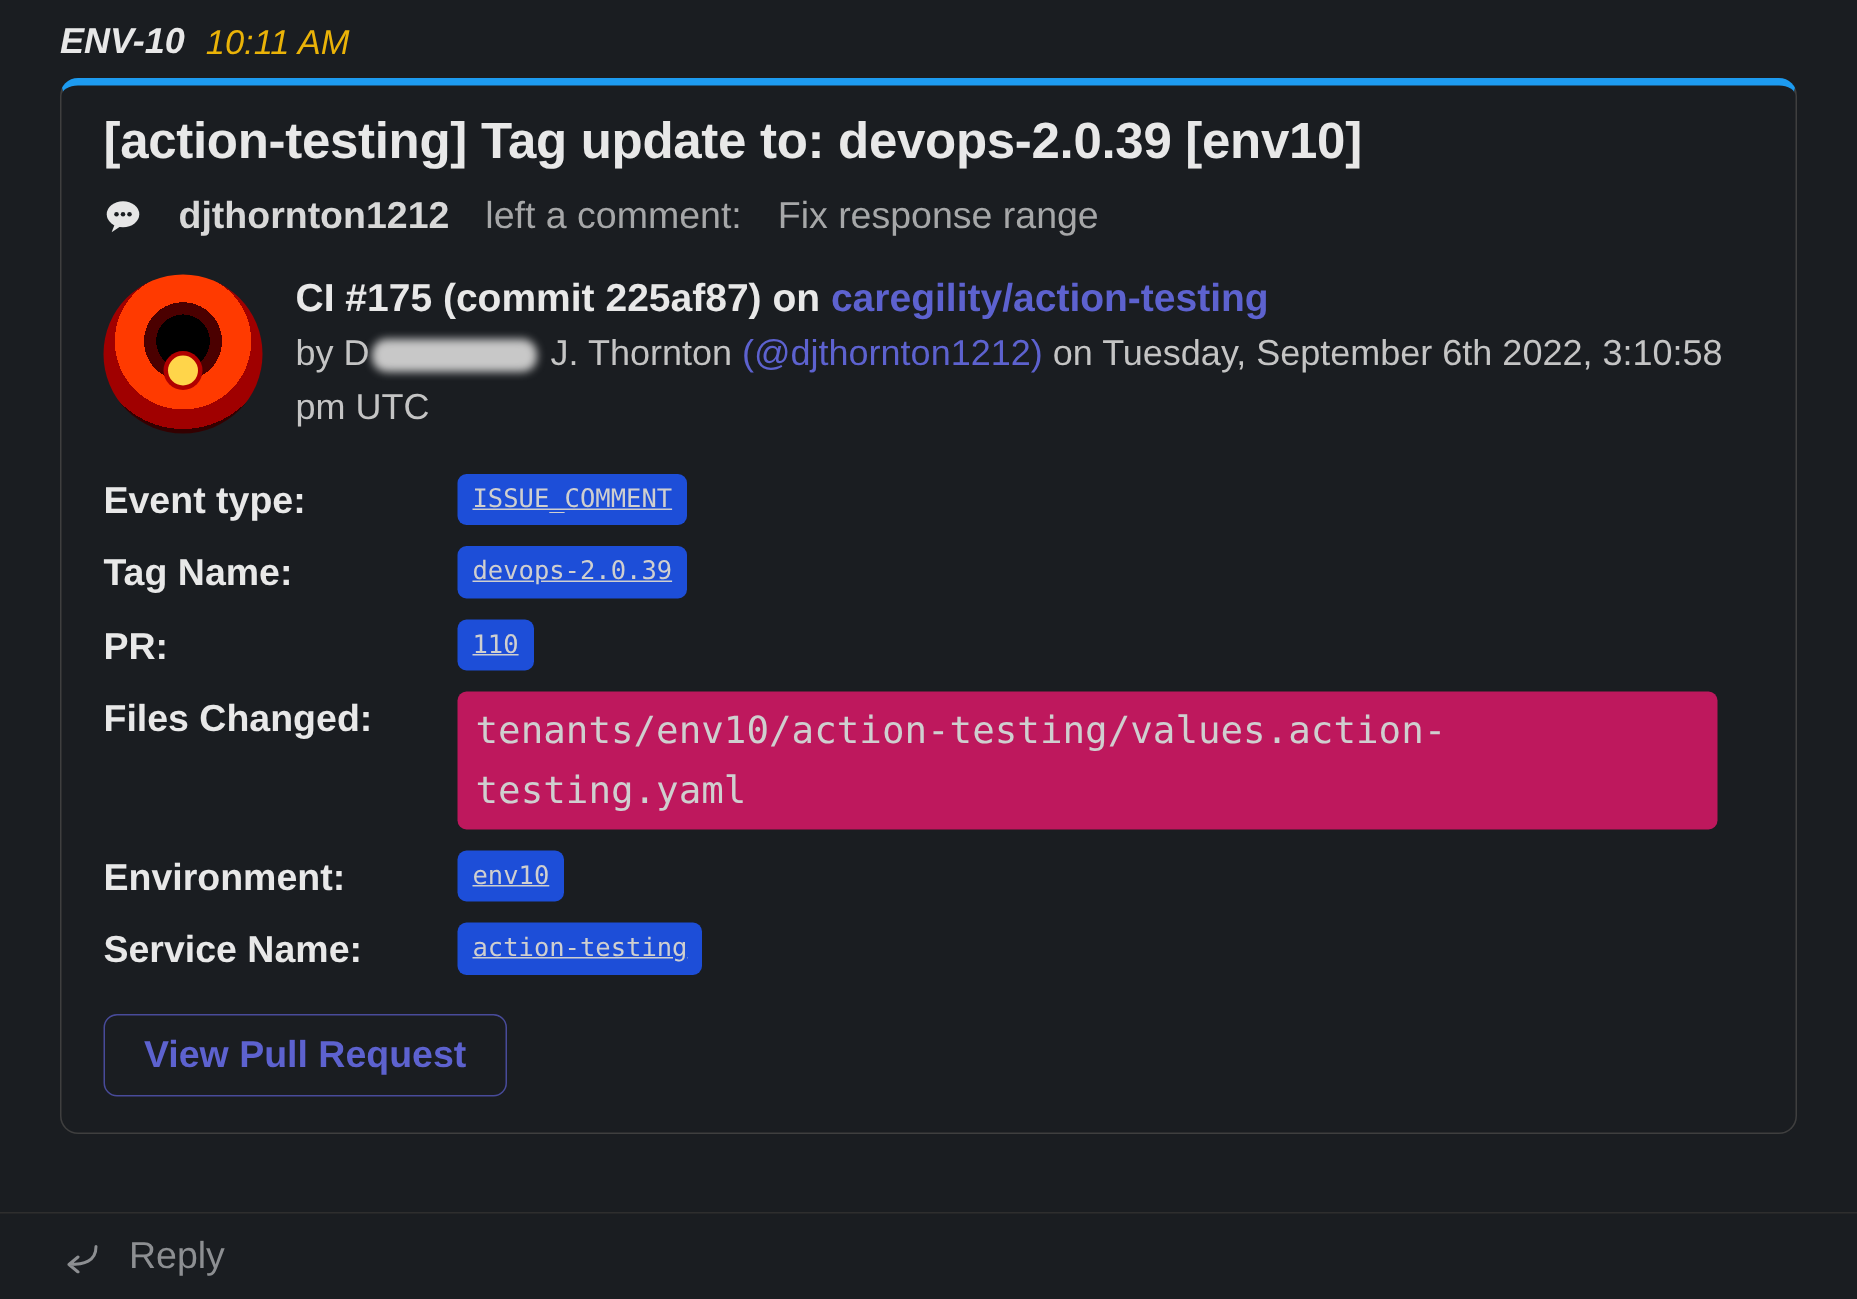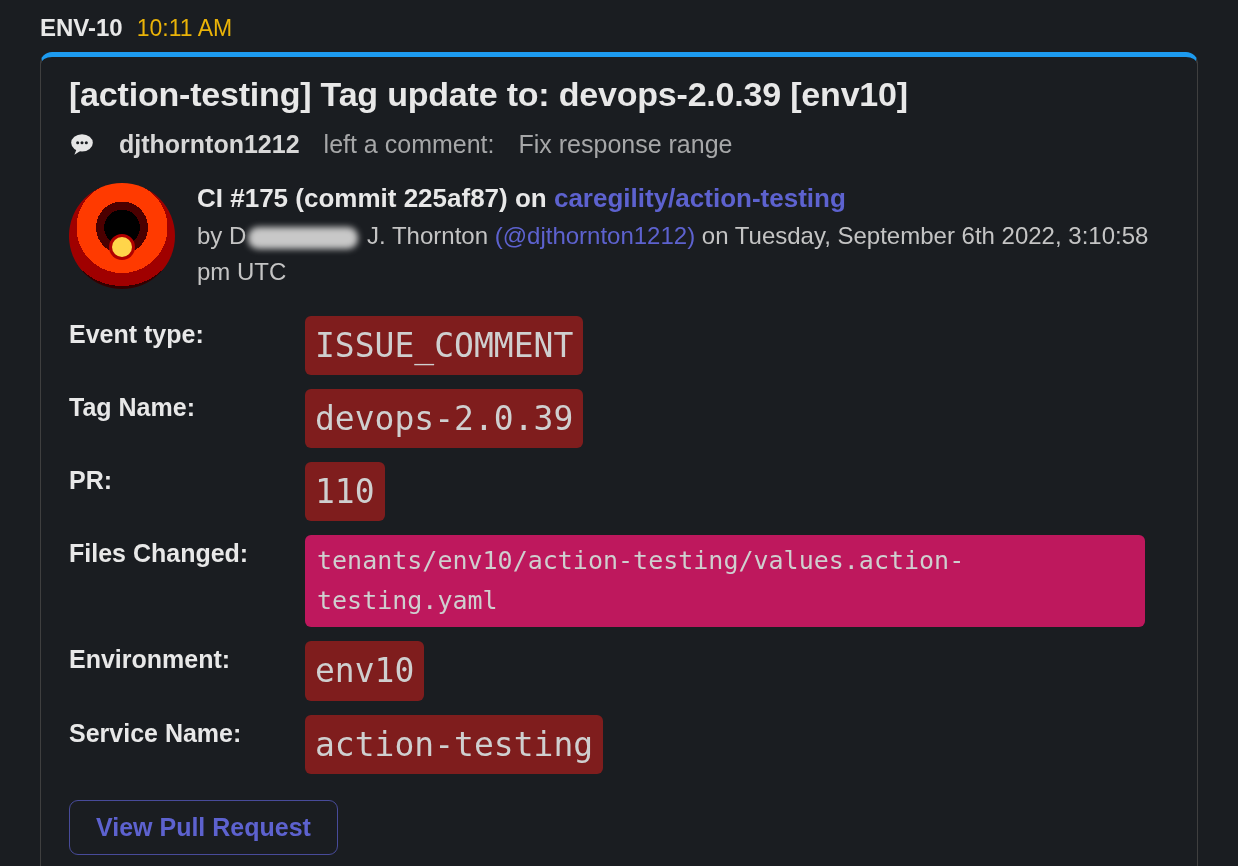--- a/index.html
+++ b/index.html
@@ -11,20 +11,21 @@
     overflow: hidden;
   }
   .container {
     width: 100%; height: 100%;
     display: flex; flex-direction: column;
   }
   .header-row {
     display: flex; align-items: center; gap: 14px;
     padding: 14px 28px 10px 40px;
     font-size: 24px;
+    font-style: italic;
   }
   .channel-name { font-weight: 800; color: #e8e8e8; }
   .timestamp { color: #eab308; font-weight: 400; font-size: 23px; }
 
   .card {
     margin: 0 40px 0 40px;
     border: 1px solid #3f3f3f;
     border-top: 5px solid #1d9bf0;
     border-radius: 12px;
     padding: 18px 28px 24px 28px;
@@ -101,28 +102,29 @@
     grid-template-columns: 230px 1fr;
     row-gap: 14px;
     column-gap: 6px;
     font-size: 25px;
     margin-bottom: 26px;
     align-items: start;
   }
   .kv-label { color: #e8e8e8; font-weight: 600; padding-top: 4px; }
   .kv-val-wrap { }
   code.kv-val, code.inline-code {
-    background: #7f1d1d;
+    background: #1d4ed8;
     color: #cfcfcf;
     font-family: ui-monospace, "SF Mono", Menlo, Consolas, monospace;
-    font-size: 33px;
+    font-size: 17px;
     padding: 4px 10px;
     border-radius: 6px;
     display: inline-block;
     line-height: 1.55;
+    text-decoration: underline;
   }
   code.block-code {
     background: #be185d;
     color: #cfcfcf;
     font-family: ui-monospace, "SF Mono", Menlo, Consolas, monospace;
     font-size: 25px;
     padding: 6px 12px;
     border-radius: 6px;
     display: block;
     line-height: 1.6;
@@ -222,16 +224,16 @@
     </div>
 
     <button class="action-btn">View Pull Request</button>
 
   </div>
 
   <div class="footer-row">
     <svg class="reply-icon" viewBox="0 0 28 22">
       <path d="M24 4 C24 14, 16 16, 6 16 M6 16 L12 11 M6 16 L12 21" stroke-linecap="round" stroke-linejoin="round"></path>
     </svg>
-    <span>View</span>
+    <span>Reply</span>
   </div>
 
 </div>
 
 </body></html>

